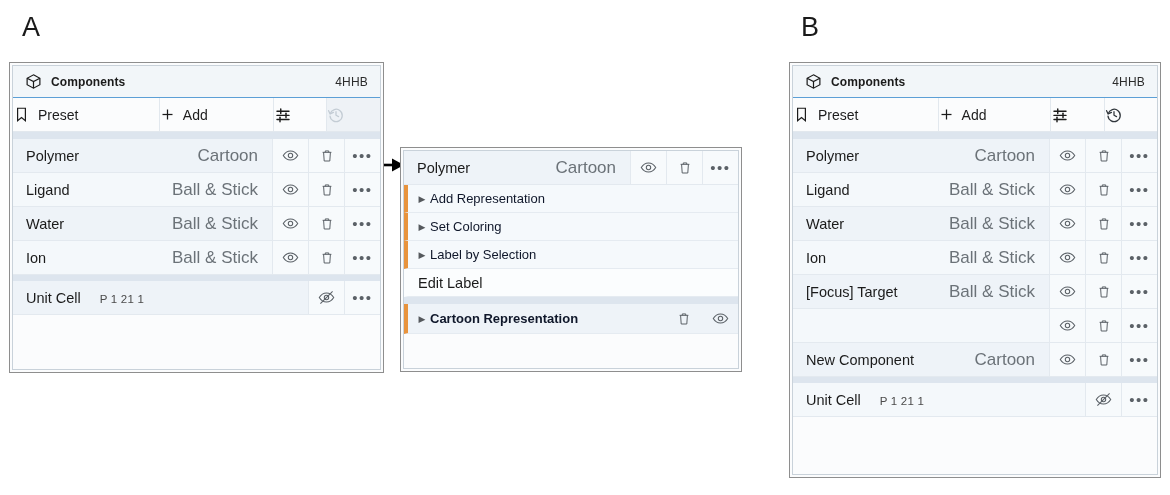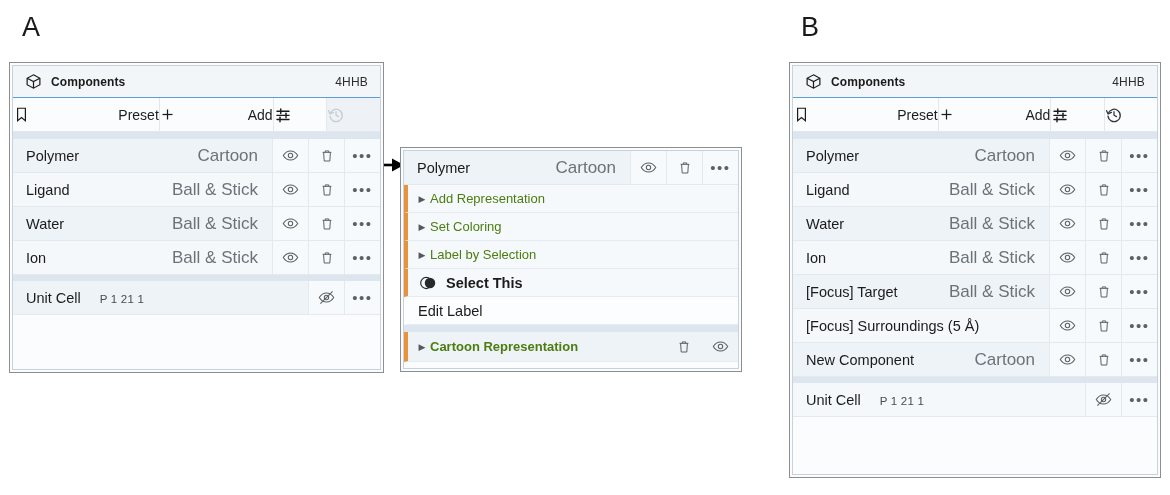--- a/index.html
+++ b/index.html
@@ -53,21 +53,21 @@
   .pn-id{margin-left:auto;font-size:12px;color:#2b2b2b;letter-spacing:0.2px;}
 
   
   .pn-toolbar{
     display:flex;height:34px;
     background:#f7fafc;
     border-bottom:1px solid #e2e8ee;
     box-sizing:border-box;
   }
   .tb-btn{
-    display:flex;align-items:center;justify-content:space-between;
+    display:flex;align-items:center;justify-content:flex-start;
     gap:8px;
     border-right:1px solid #e2e8ee;
     box-sizing:border-box;
     font-size:14px;color:#1d1d1d;
     background:#fbfcfd;
     height:100%;
   }
   .tb-btn:last-child{border-right:none;}
   .tb-preset{flex:0 0 40%;}
   .tb-add{flex:0 0 31%;}
@@ -124,21 +124,21 @@
     background:#f5f9fc;
     padding-left:6px;
   }
   .cm-item.white{background:#fbfdfe;}
   .cm-item.strip{border-left:4px solid #e8933c;}
   .cm-item.nostrip{border-left:4px solid transparent;}
   .cm-caret{
     width:16px;text-align:center;
     font-size:9px;color:#55595d;flex:0 0 auto;
   }
-  .cm-text{font-size:13px;color:#4d7c0f;}
+  .cm-text{font-size:13px;color:#0f172a;}
   .cm-text.bold{font-weight:700;font-size:13px;}
   .cm-text.big{font-size:14.5px;font-weight:700;color:#1b1b1b;}
   .cm-sep{height:7px;background:#dde5ee;}
   .cm-act{
     width:36px;height:100%;
     display:flex;align-items:center;justify-content:center;
     flex:0 0 auto;
   }
   .cm-spacer{margin-left:auto;}
   .toggle-ico{margin:0 7px 0 4px;display:block;}
@@ -327,27 +327,20 @@
           <span class="cm-text">Add Representation</span>
         </div>
         <div class="cm-item strip">
           <span class="cm-caret">▶</span>
           <span class="cm-text">Set Coloring</span>
         </div>
         <div class="cm-item strip">
           <span class="cm-caret">▶</span>
           <span class="cm-text">Label by Selection</span>
         </div>
-        <div class="cm-item strip">
-          <svg viewBox="0 0 28 18" width="21" height="14" class="toggle-ico">
-            <circle cx="11" cy="9" r="7.4" fill="none" stroke="#26292c" stroke-width="1.6"></circle>
-            <circle cx="16" cy="9" r="7" fill="#26292c"></circle>
-          </svg>
-          <span class="cm-text big" style="font-weight: 700;">Select This</span>
-        </div>
         <div class="cm-item nostrip white">
           <span class="cm-caret"></span>
           <span class="cm-text big" style="font-weight: 400; margin-left: -12px;">Edit Label</span>
         </div>
       </div>
 
     <div class="cm-sep"></div>
 
     <div class="cm-item strip" style="height:30px;background:#eef3f8;">
       <span class="cm-caret">▶</span>
@@ -499,21 +492,20 @@
           <div class="row-act">
             <svg viewBox="0 0 24 24" fill="none" stroke="#5b6167" stroke-width="1.5" width="16" height="16">
               <path d="M5.4 6.5h13.2M9.4 6.5V4.4h5.2v2.1M6.9 6.5l.9 13h8.4l.9-13"></path>
             </svg>
           </div>
           <div class="row-act">
             <span class="dots">•••</span>
           </div>
         </div>
         <div class="pn-row alt">
-          <span class="row-label">[Focus] Surroundings (5 Å)</span>
           <span class="row-repr"></span>
           <div class="row-act">
             <svg viewBox="0 0 24 24" fill="none" stroke="#5b6167" stroke-width="1.5" width="17" height="17">
               <path d="M1.8 12S5.6 5.6 12 5.6 22.2 12 22.2 12 18.4 18.4 12 18.4 1.8 12 1.8 12z"></path>
               <circle cx="12" cy="12" r="3.1" fill="none"></circle>
             </svg>
           </div>
           <div class="row-act">
             <svg viewBox="0 0 24 24" fill="none" stroke="#5b6167" stroke-width="1.5" width="16" height="16">
               <path d="M5.4 6.5h13.2M9.4 6.5V4.4h5.2v2.1M6.9 6.5l.9 13h8.4l.9-13"></path>

